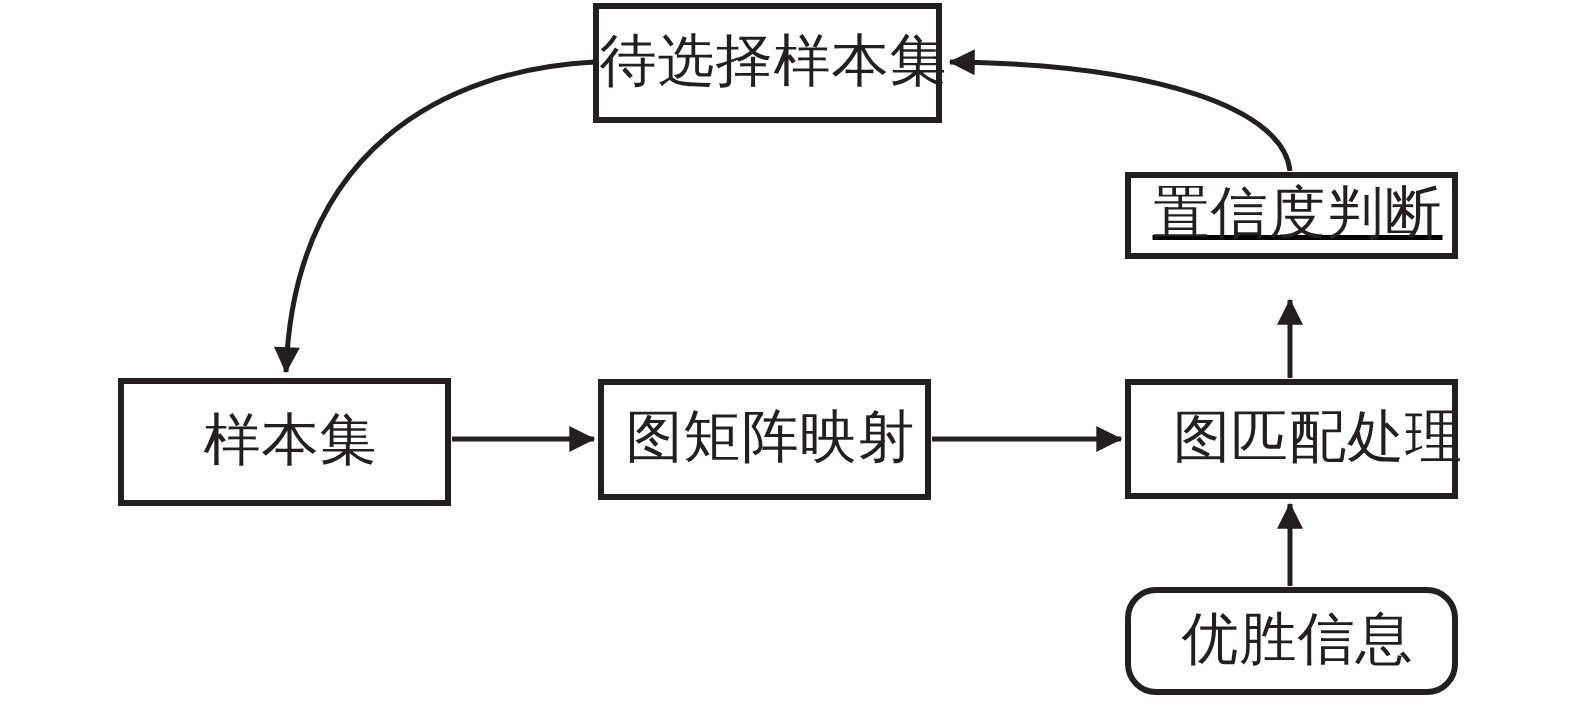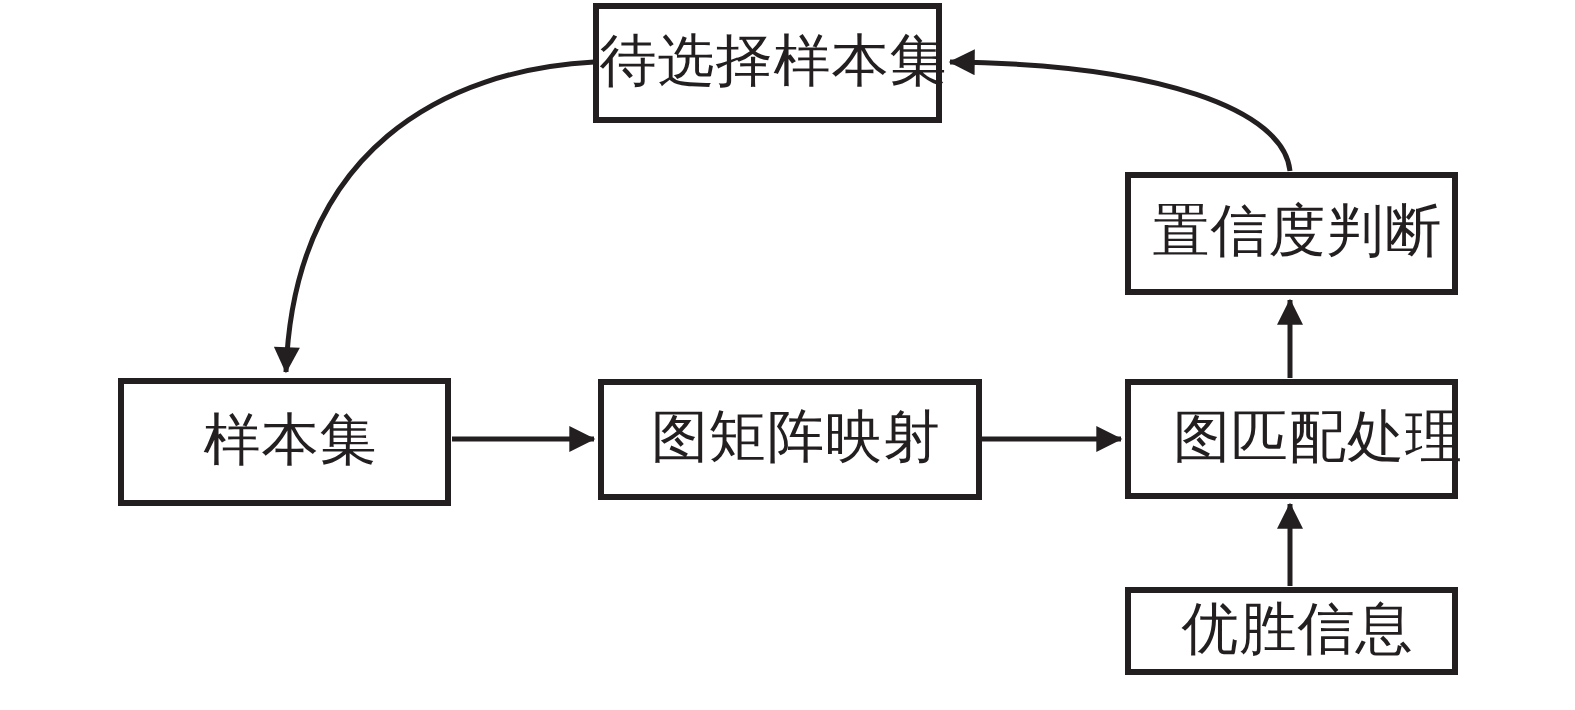--- a/index.html
+++ b/index.html
@@ -42,25 +42,25 @@
   .node-label {
     font-size: 57px;
     line-height: 1;
     color: #231f20;
     letter-spacing: 1px;
     white-space: nowrap;
     padding-bottom: 6px;
     margin-left: 12px;
   }
   #node-candidate  { left: 593px;  top: 3px;   width: 349px; height: 120px; }
-  #node-confidence { left: 1125px; top: 172px; width: 333px; height: 123px; }
+  #node-confidence { left: 1125px; top: 172px; width: 333px; height: 87px; text-decoration: underline; }
   #node-sample     { left: 118px;  top: 378px; width: 333px; height: 128px; }
-  #node-matrix     { left: 598px;  top: 379px; width: 384px; height: 121px; }
+  #node-matrix     { left: 598px;  top: 379px; width: 333px; height: 121px; }
   #node-matching   { left: 1125px; top: 379px; width: 333px; height: 120px; padding-left: 41px; }
-  #node-winner     { left: 1125px; top: 587px; width: 333px; height: 88px; }
+  #node-winner     { left: 1125px; top: 587px; width: 333px; height: 108px; border-radius: 31px; }
 </style>
 </head>
 <body>
 
 <div class="canvas">
 
   <svg class="arrows-layer" viewBox="0 0 1575 710" xmlns="http://www.w3.org/2000/svg">
     <defs>
       <marker id="ah" viewBox="0 0 10 10" refX="9.5" refY="5" markerWidth="9" markerHeight="5.2" orient="auto-start-reverse">
         <path class="arrowhead-fill" d="M0 0 L10 5 L0 10 z"></path>

